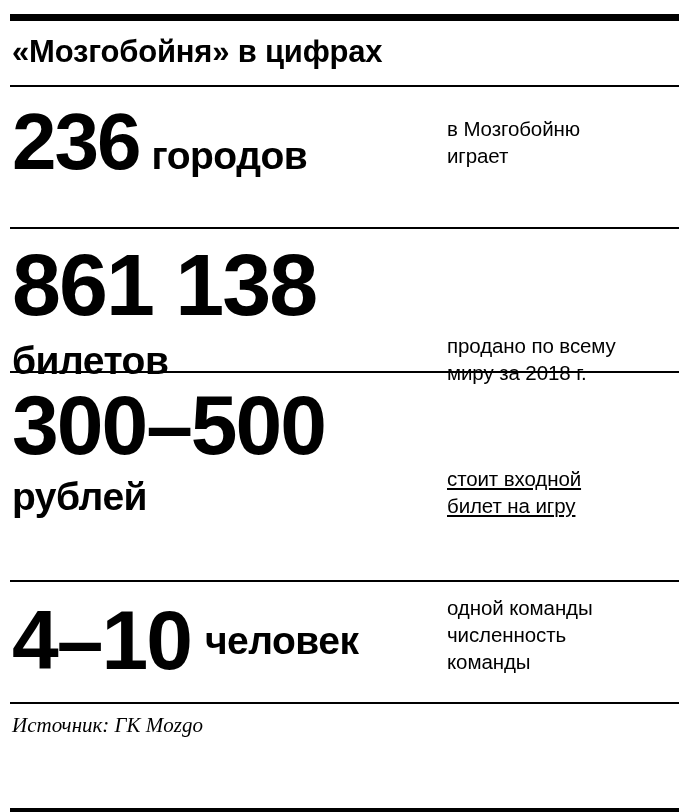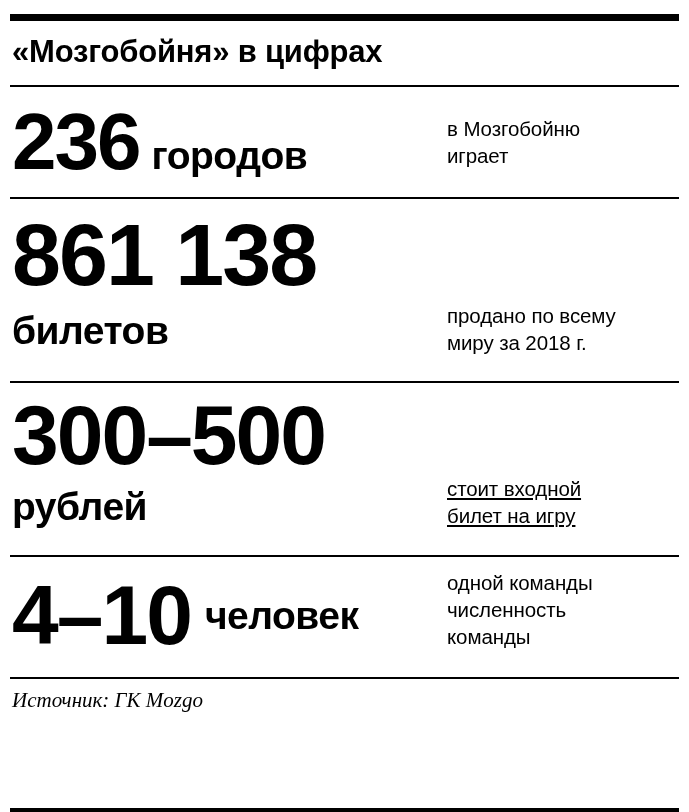--- a/index.html
+++ b/index.html
@@ -50,60 +50,60 @@
     letter-spacing: -0.5px;
     white-space: nowrap;
   }
   .desc {
     font-size: 20.5px;
     line-height: 1.32;
     letter-spacing: -0.1px;
   }
   
   .r1 {
-    height: 110px;
+    height: 140px;
   }
   .r1 .numwrap {
     display: flex;
     align-items: baseline;
     position: absolute;
     left: 2px;
     top: 18px;
   }
   .r1 .big { font-size: 80px; }
   .r1 .unit { font-size: 39px; margin-left: 12px; }
   .r1 .desc {
     position: absolute;
     left: 437px;
     top: 28px;
   }
   
   .r2 {
-    height: 182px;
+    height: 142px;
   }
   .r2 .big {
     position: absolute;
     left: 2px;
     top: 16px;
     font-size: 88px;
   }
   .r2 .unit {
     position: absolute;
     left: 2px;
     top: 110px;
     font-size: 39px;
   }
   .r2 .desc {
     position: absolute;
     left: 437px;
     top: 103px;
   }
   
   .r3 {
-    height: 172px;
+    height: 207px;
   }
   .r3 .big {
     position: absolute;
     left: 2px;
     top: 14px;
     font-size: 84px;
   }
   .r3 .unit {
     position: absolute;
     left: 2px;

